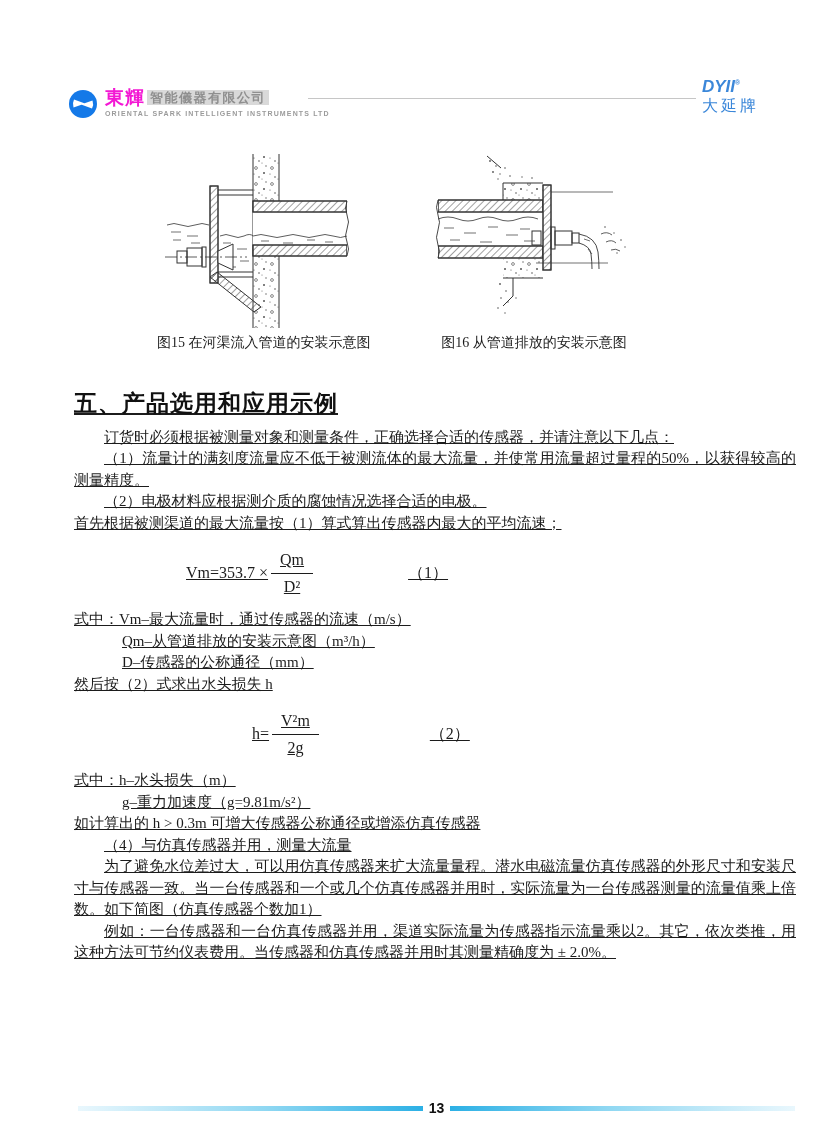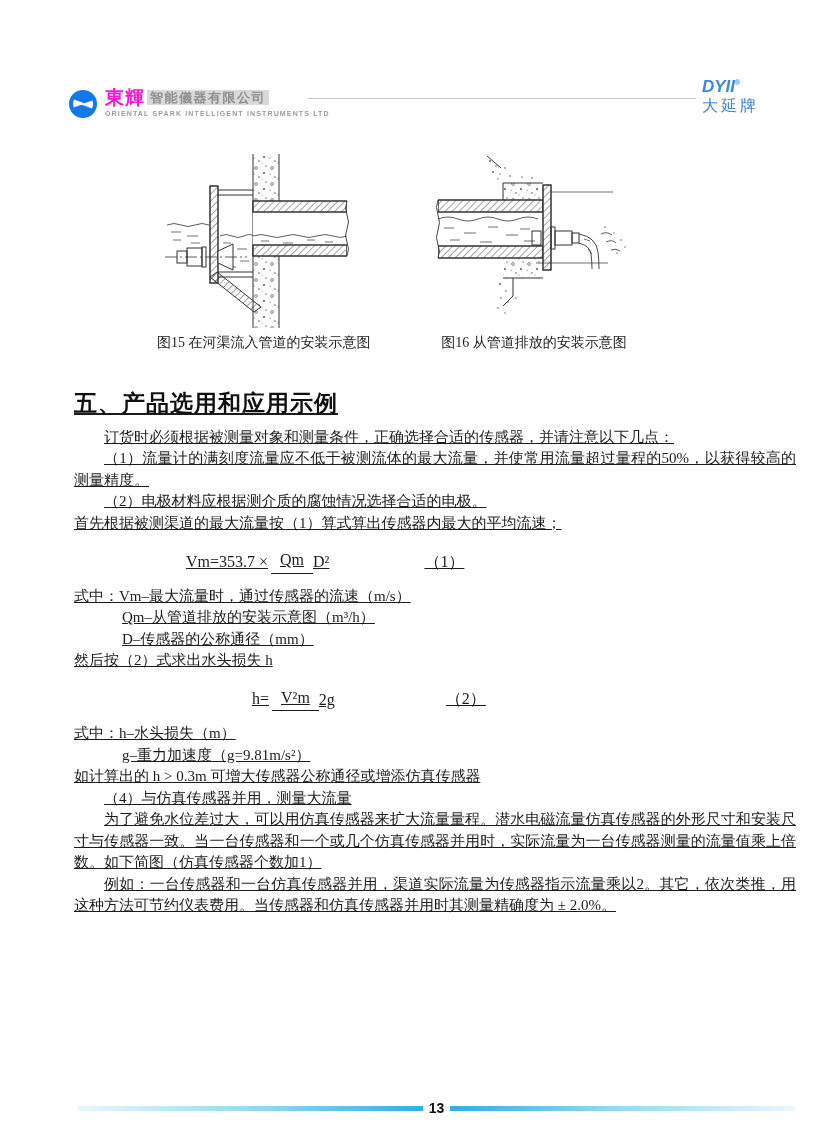--- a/index.html
+++ b/index.html
@@ -34,21 +34,21 @@
   .sec-title{font-family:"Liberation Sans",sans-serif;font-size:23px;
              margin:0 0 12px 0;letter-spacing:1px;color:#111;}
   .main p{margin:0;}
   .ind{text-indent:2em;}
   .hang{padding-left:3.2em;}
   .just{text-align:justify;}
 
   .formula{display:flex;align-items:center;margin:15px 0 12px 0;font-size:16px;}
   .f1{padding-left:112px;}
   .f2{padding-left:178px;}
-  .frac{display:inline-flex;text-align:center;margin:0 3px;justify-content:center;}
+  .frac{display:inline-flex;flex-direction:column;text-align:center;margin:0 3px;justify-content:center;}
   .num{display:block;border-bottom:1px solid #1c1c1c;padding:0 9px 2px;}
   .den{display:block;padding-top:2px;}
   .f1 .f-tag{margin-left:92px;}
   .f2 .f-tag{margin-left:108px;}
 
   
   .footer{position:absolute;left:78px;top:1101px;width:717px;display:flex;align-items:center;}
   .fbar{flex:1;height:5px;}
   .fbar-l{background:linear-gradient(to right,#e9f7fd 0%,#8ed7f2 55%,#2cb0e5 100%);}
   .fbar-r{background:linear-gradient(to left,#e9f7fd 0%,#8ed7f2 55%,#2cb0e5 100%);}

